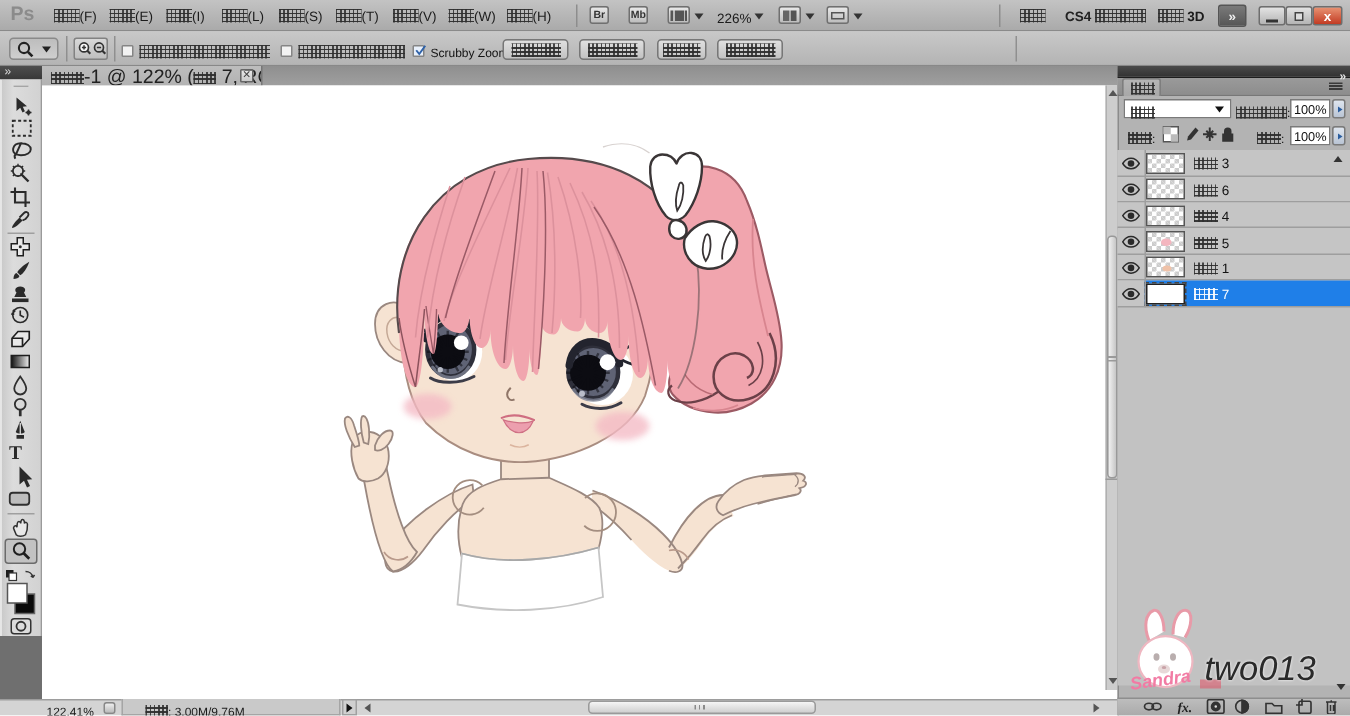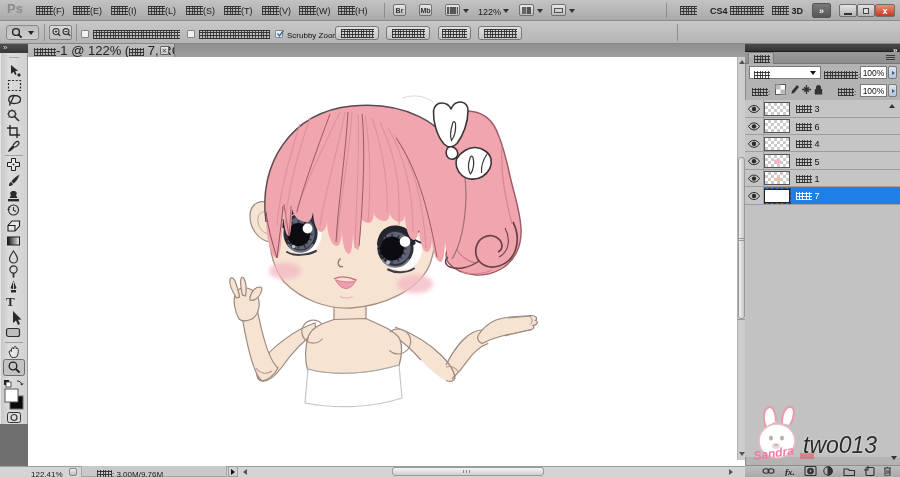--- a/index.html
+++ b/index.html
@@ -66,21 +66,21 @@
   <div class="abs menuitem" style="left:299px"><span class="cj" style="width:17px"></span>(W)</div>
   <div class="abs menuitem" style="left:338px"><span class="cj" style="width:17px"></span>(H)</div>
 
   <div class="abs" style="left:384px;top:3px;width:1px;height:15px;background:#8d8d8d"></div>
   <div class="abs appicon" style="left:393px">Br</div>
   <div class="abs appicon" style="left:419px">Mb</div>
   <div class="abs appicon" style="left:445px;width:15px">
       <span style="display:block;margin:2px 1px;height:7px;background:linear-gradient(90deg,#555 0 2px,#bbb 2px 3px,#555 3px 9px,#bbb 9px 10px,#555 10px)"></span>
     </div>
   <div class="abs dropar" style="left:463px"></div>
-  <div class="abs menuitem" style="left:478px;top:7px;font-size:9px">122%</div>
+  <div class="abs menuitem" style="left:478px;top:7px;font-size:9px">226%</div>
   <div class="abs dropar" style="left:503px"></div>
   <div class="abs appicon" style="left:519px;width:15px">
       <span style="display:block;margin:2px 2px;height:7px;background:linear-gradient(90deg,#666 0 4px,#aaa 4px 5px,#555 5px)"></span>
     </div>
   <div class="abs dropar" style="left:537px"></div>
   <div class="abs appicon" style="left:551px;width:15px">
       <span style="display:block;margin:3px 2px;height:5px;border:1px solid #555"></span>
     </div>
   <div class="abs dropar" style="left:569px"></div>
   <div class="abs" style="left:666px;top:3px;width:1px;height:15px;background:#8d8d8d"></div>

